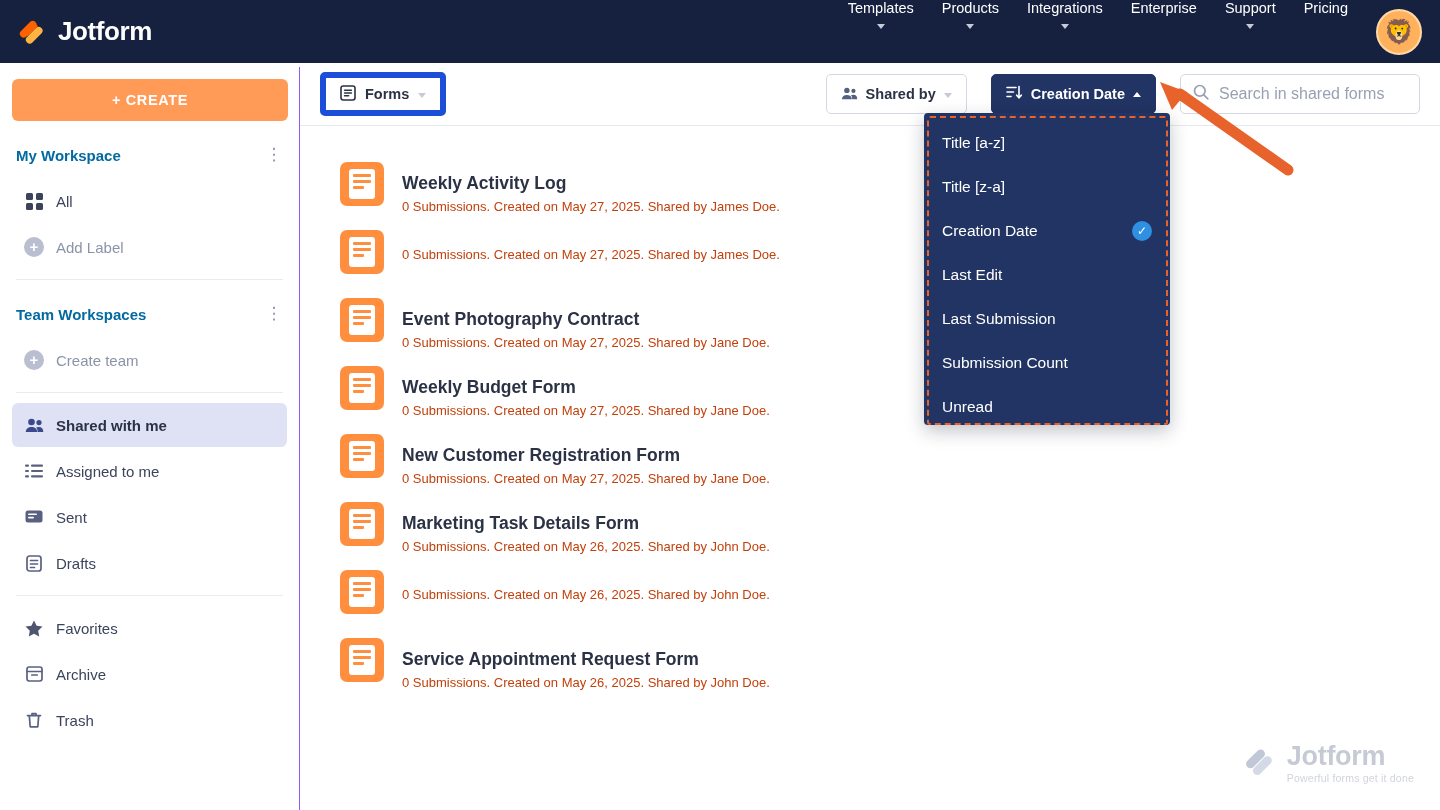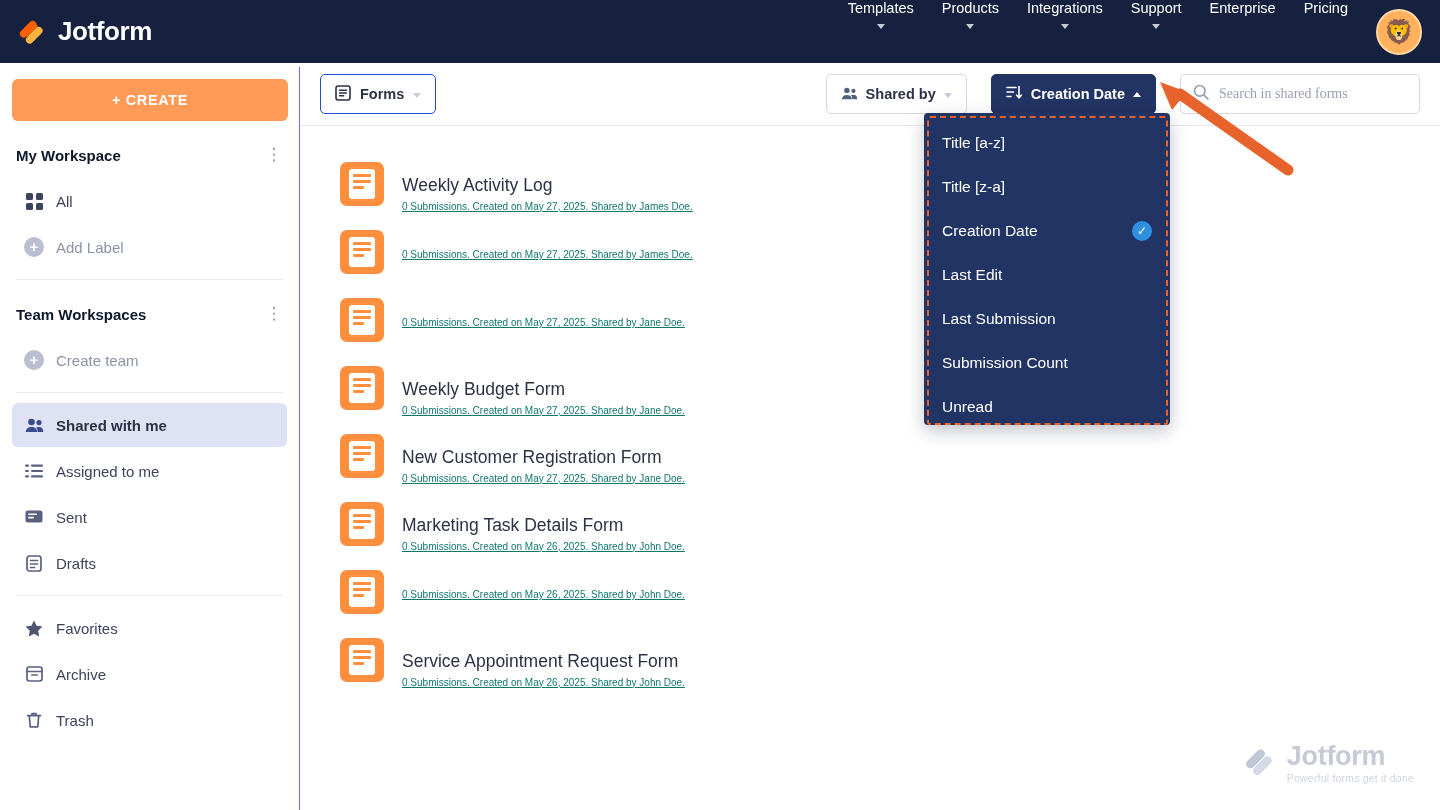--- a/index.html
+++ b/index.html
@@ -49,21 +49,21 @@
   }
   .create-btn {
     margin: 12px 12px 0 12px; height: 42px; border-radius: 6px;
     background: #ff9b57; color: #ffffff; font-size: 14.5px; font-weight: bold;
     letter-spacing: 0.6px; display: flex; align-items: center; justify-content: center;
     cursor: pointer; border: none; width: 276px;
   }
   .side-sec-head {
     display: flex; align-items: center; height: 44px; padding: 0 16px; margin-top: 12px;
   }
-  .side-sec-head .title { font-size: 15px; font-weight: bold; color: #0f172a; }
+  .side-sec-head .title { font-size: 15px; font-weight: bold; color: #0369a1; }
   .kebab {
     margin-left: auto; color: #8b93a7; font-size: 17px; line-height: 8px;
     letter-spacing: 0; cursor: pointer; width: 18px; text-align: center;
   }
   .side-row {
     display: flex; align-items: center; gap: 12px; height: 44px; margin: 2px 12px;
     padding: 0 12px; border-radius: 6px; cursor: pointer;
     font-size: 15px; color: #3c445c;
   }
   .side-row.muted { color: #8b93a7; }
@@ -80,60 +80,60 @@
   .main {
     position: absolute; top: 63px; left: 300px; width: 1140px; height: 747px;
     background: #ffffff;
   }
   .toolbar {
     height: 63px; border-bottom: 1px solid #e6e8f0; display: flex; align-items: center;
     padding: 0 20px; gap: 10px;
   }
   .forms-select {
     display: flex; align-items: center; gap: 9px; height: 40px; padding: 16px 14px;
-    border: 1px solid #1d4ed8; border-radius: 5px; color: #2b3245; font-size: 14.5px;
+    border: 6px solid #1d4ed8; border-radius: 5px; color: #2b3245; font-size: 14.5px;
     font-weight: bold; cursor: pointer; background: #fff;
   }
   .toolbar-right { margin-left: auto; display: flex; align-items: center; gap: 24px; }
   .chip {
     display: flex; align-items: center; gap: 8px; height: 40px; padding: 0 14px;
     border: 1px solid #d4d8e3; border-radius: 5px; color: #2b3245; font-size: 14.5px;
     font-weight: bold; cursor: pointer; background: #fff;
   }
   .chip.active {
     background: #223463; border-color: #223463; color: #ffffff;
   }
   .search-box {
     display: flex; align-items: center; gap: 10px; height: 40px; width: 240px;
     padding: 0 12px; border: 1px solid #d4d8e3; border-radius: 5px; background: #fff;
   }
   .search-box input {
-    border: none; outline: none; font-size: 14px; color: #2b3245; width: 100%;
-    font-family: Liberation Serif, serif;
+    border: none; outline: none; font-size: 16px; color: #2b3245; width: 100%;
+    font-family: Liberation Sans, sans-serif;
   }
   .search-box input::placeholder { color: #98a0b3; }
 
   
   .form-list { padding: 24px 20px 0 40px; }
   .form-row {
     display: flex; align-items: center; gap: 18px; height: 68px; cursor: pointer;
   }
   .form-thumb {
     width: 44px; height: 44px; border-radius: 7px; background: #ff8f3f;
     display: flex; align-items: center; justify-content: center; flex: 0 0 44px;
   }
   .form-thumb .doc {
     width: 26px; height: 30px; background: #ffffff; border-radius: 3px;
     padding: 5px 4px 0 4px; display: flex; flex-direction: column; gap: 3px;
   }
   .form-thumb .doc i { display: block; height: 3px; background: #ff8f3f; border-radius: 1px; }
   .form-thumb .doc i.short { width: 60%; }
-  .form-title { font-size: 17.5px; font-weight: normal; color: #2b3245; line-height: 1.2; margin-top: 18px; }
+  .form-title { font-size: 17.5px; font-weight: bold; color: #2b3245; line-height: 1.2; margin-top: 18px; }
   .form-meta { font-size: 13.5px; color: #6b7governing; }
-  .form-meta { font-size: 10px; color: #0f766e; margin-top: 5px; text-decoration: underline; }
+  .form-meta { font-size: 13px; color: #c2410c; margin-top: 5px; }
 
   
   .sort-menu {
     position: absolute; top: 113px; left: 924px; width: 246px; height: 312px;
     background: #223463; border-radius: 4px;
     box-shadow: 0 6px 18px rgba(10,18,40,0.25);
     padding: 8px 0; overflow: hidden;
   }
   .sort-item {
     height: 44px; display: flex; align-items: center; padding: 0 18px;
@@ -186,25 +186,25 @@
       </div>
       <div class="nav-item">
         <span>Products</span>
         <span class="caret-down"></span>
       </div>
       <div class="nav-item">
         <span>Integrations</span>
         <span class="caret-down"></span>
       </div>
       <div class="nav-item">
+        <span>Enterprise</span>
+      </div>
+      <div class="nav-item">
         <span>Support</span>
         <span class="caret-down"></span>
-      </div>
-      <div class="nav-item">
-        <span>Enterprise</span>
       </div>
       <div class="nav-item">
         <span>Pricing</span>
       </div>
       <div class="avatar">
         <span class="avatar-face">🦁</span>
       </div>
     </div>
   </div>
 
@@ -417,20 +417,21 @@
 
       <div class="form-row">
         <div class="form-thumb">
           <div class="doc">
               <i></i>
               <i></i>
               <i class="short"></i>
             </div>
         </div>
         <div>
+          <div class="form-title">Event Photography Contract</div>
           <div class="form-meta">0 Submissions. Created on May 27, 2025. Shared by Jane Doe.</div>
         </div>
       </div>
 
       <div class="form-row">
         <div class="form-thumb">
           <div class="doc">
               <i></i>
               <i></i>
               <i class="short"></i>

